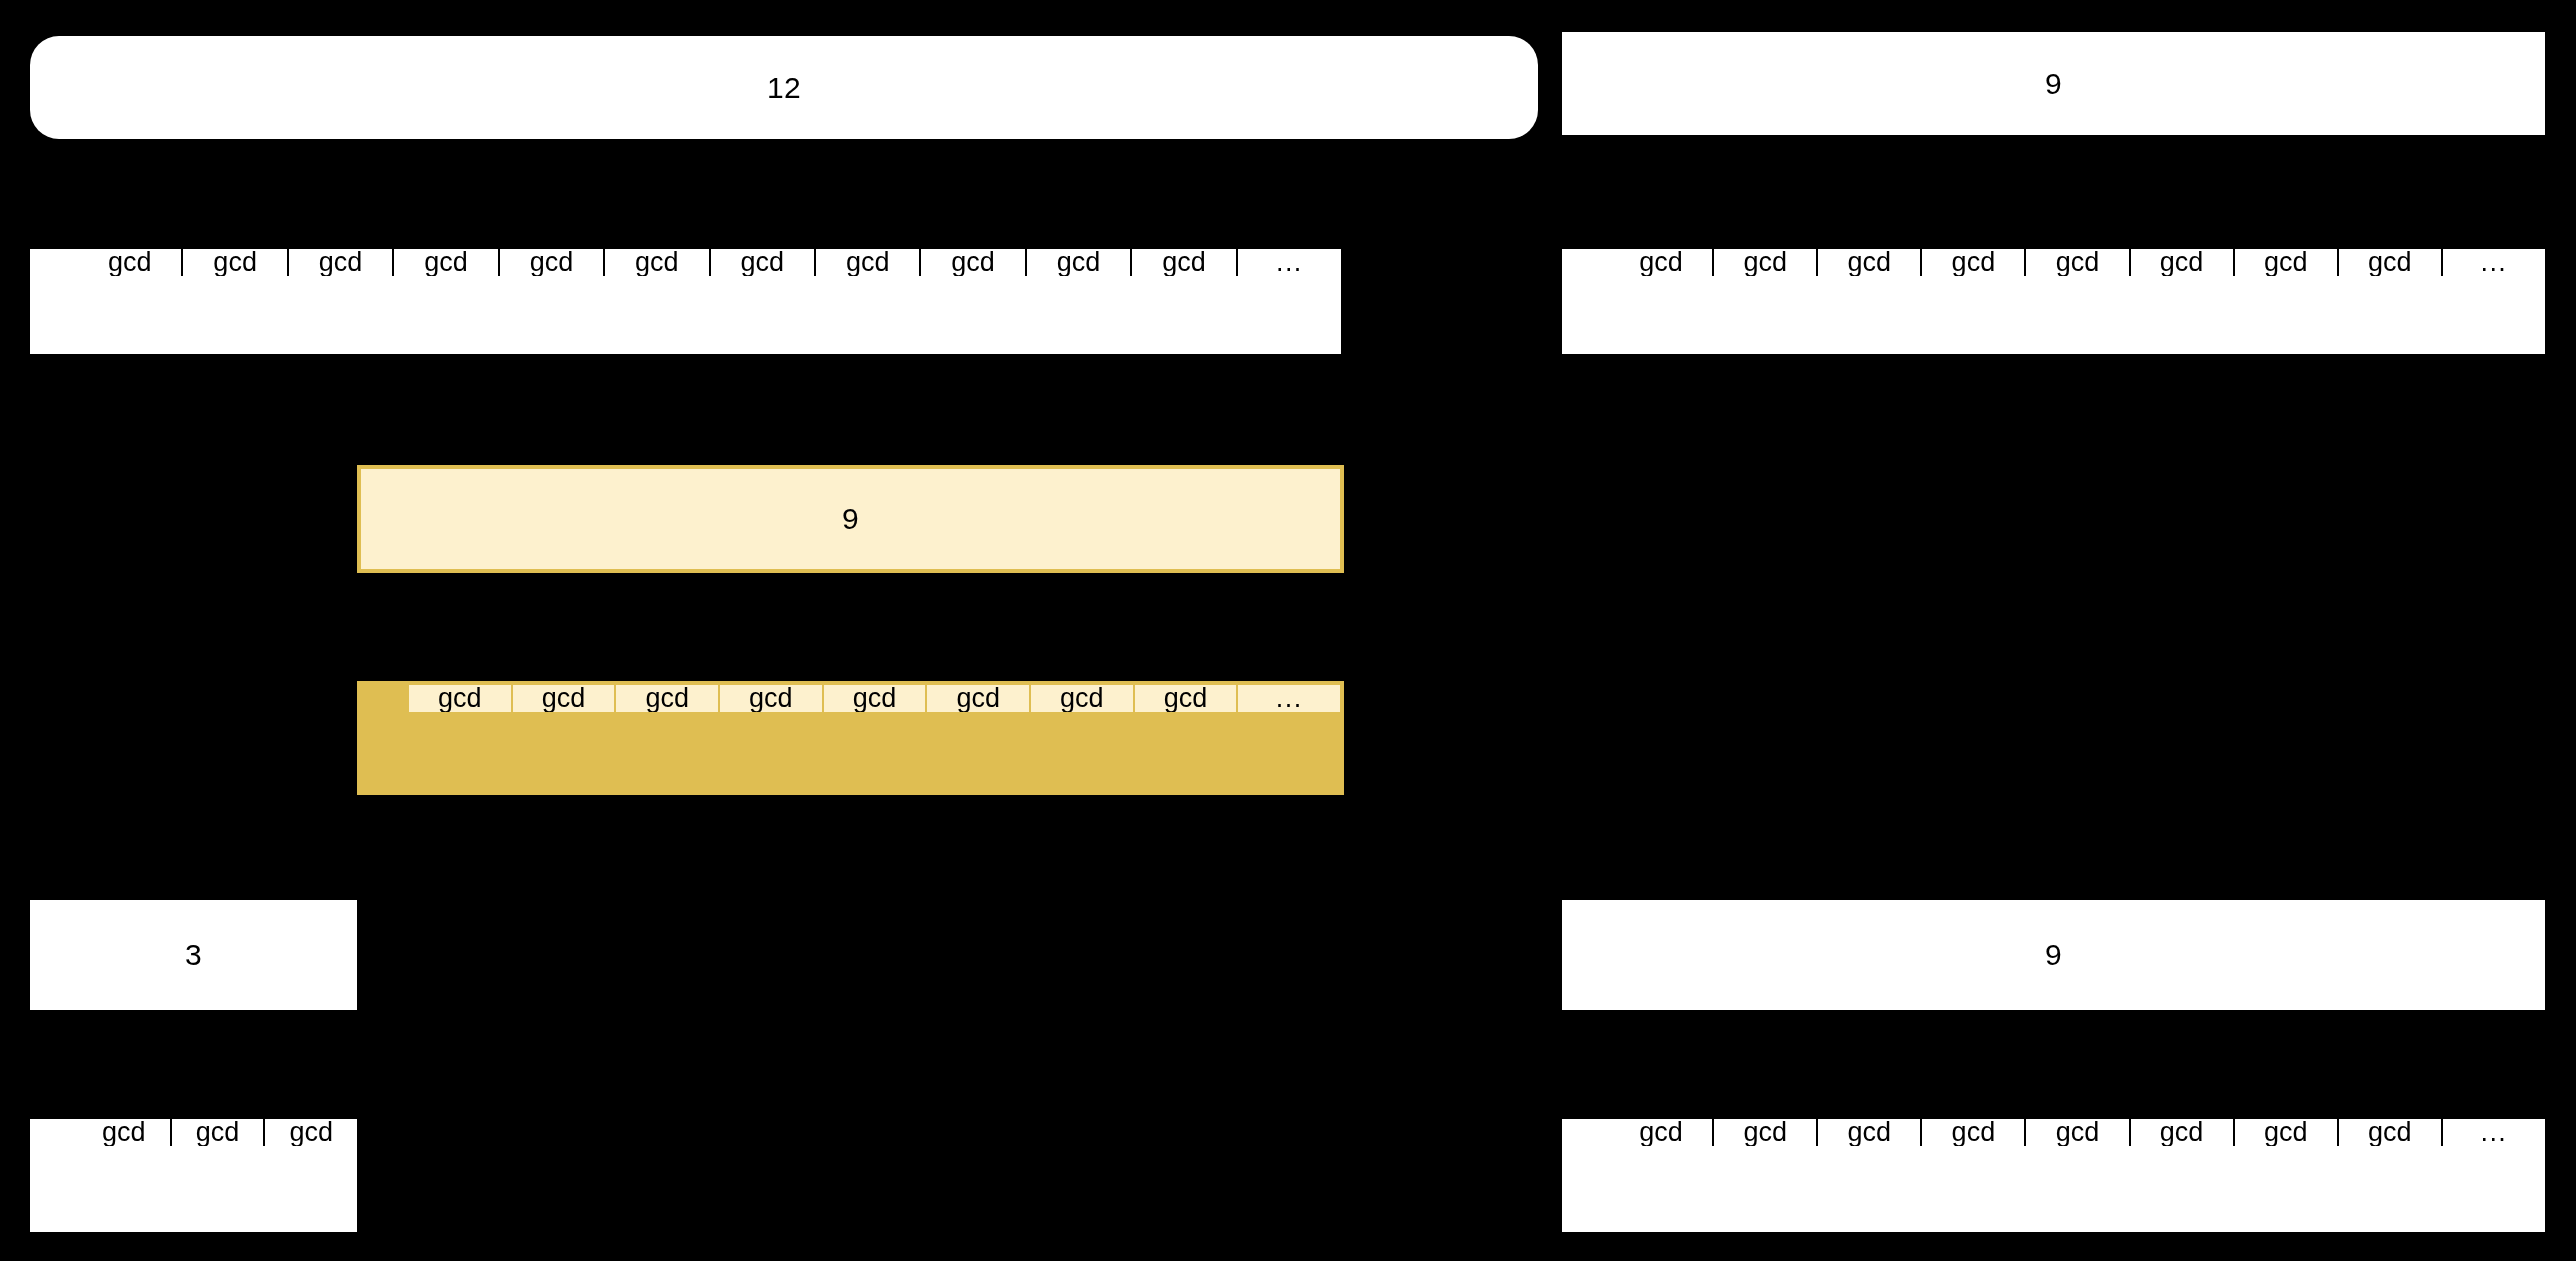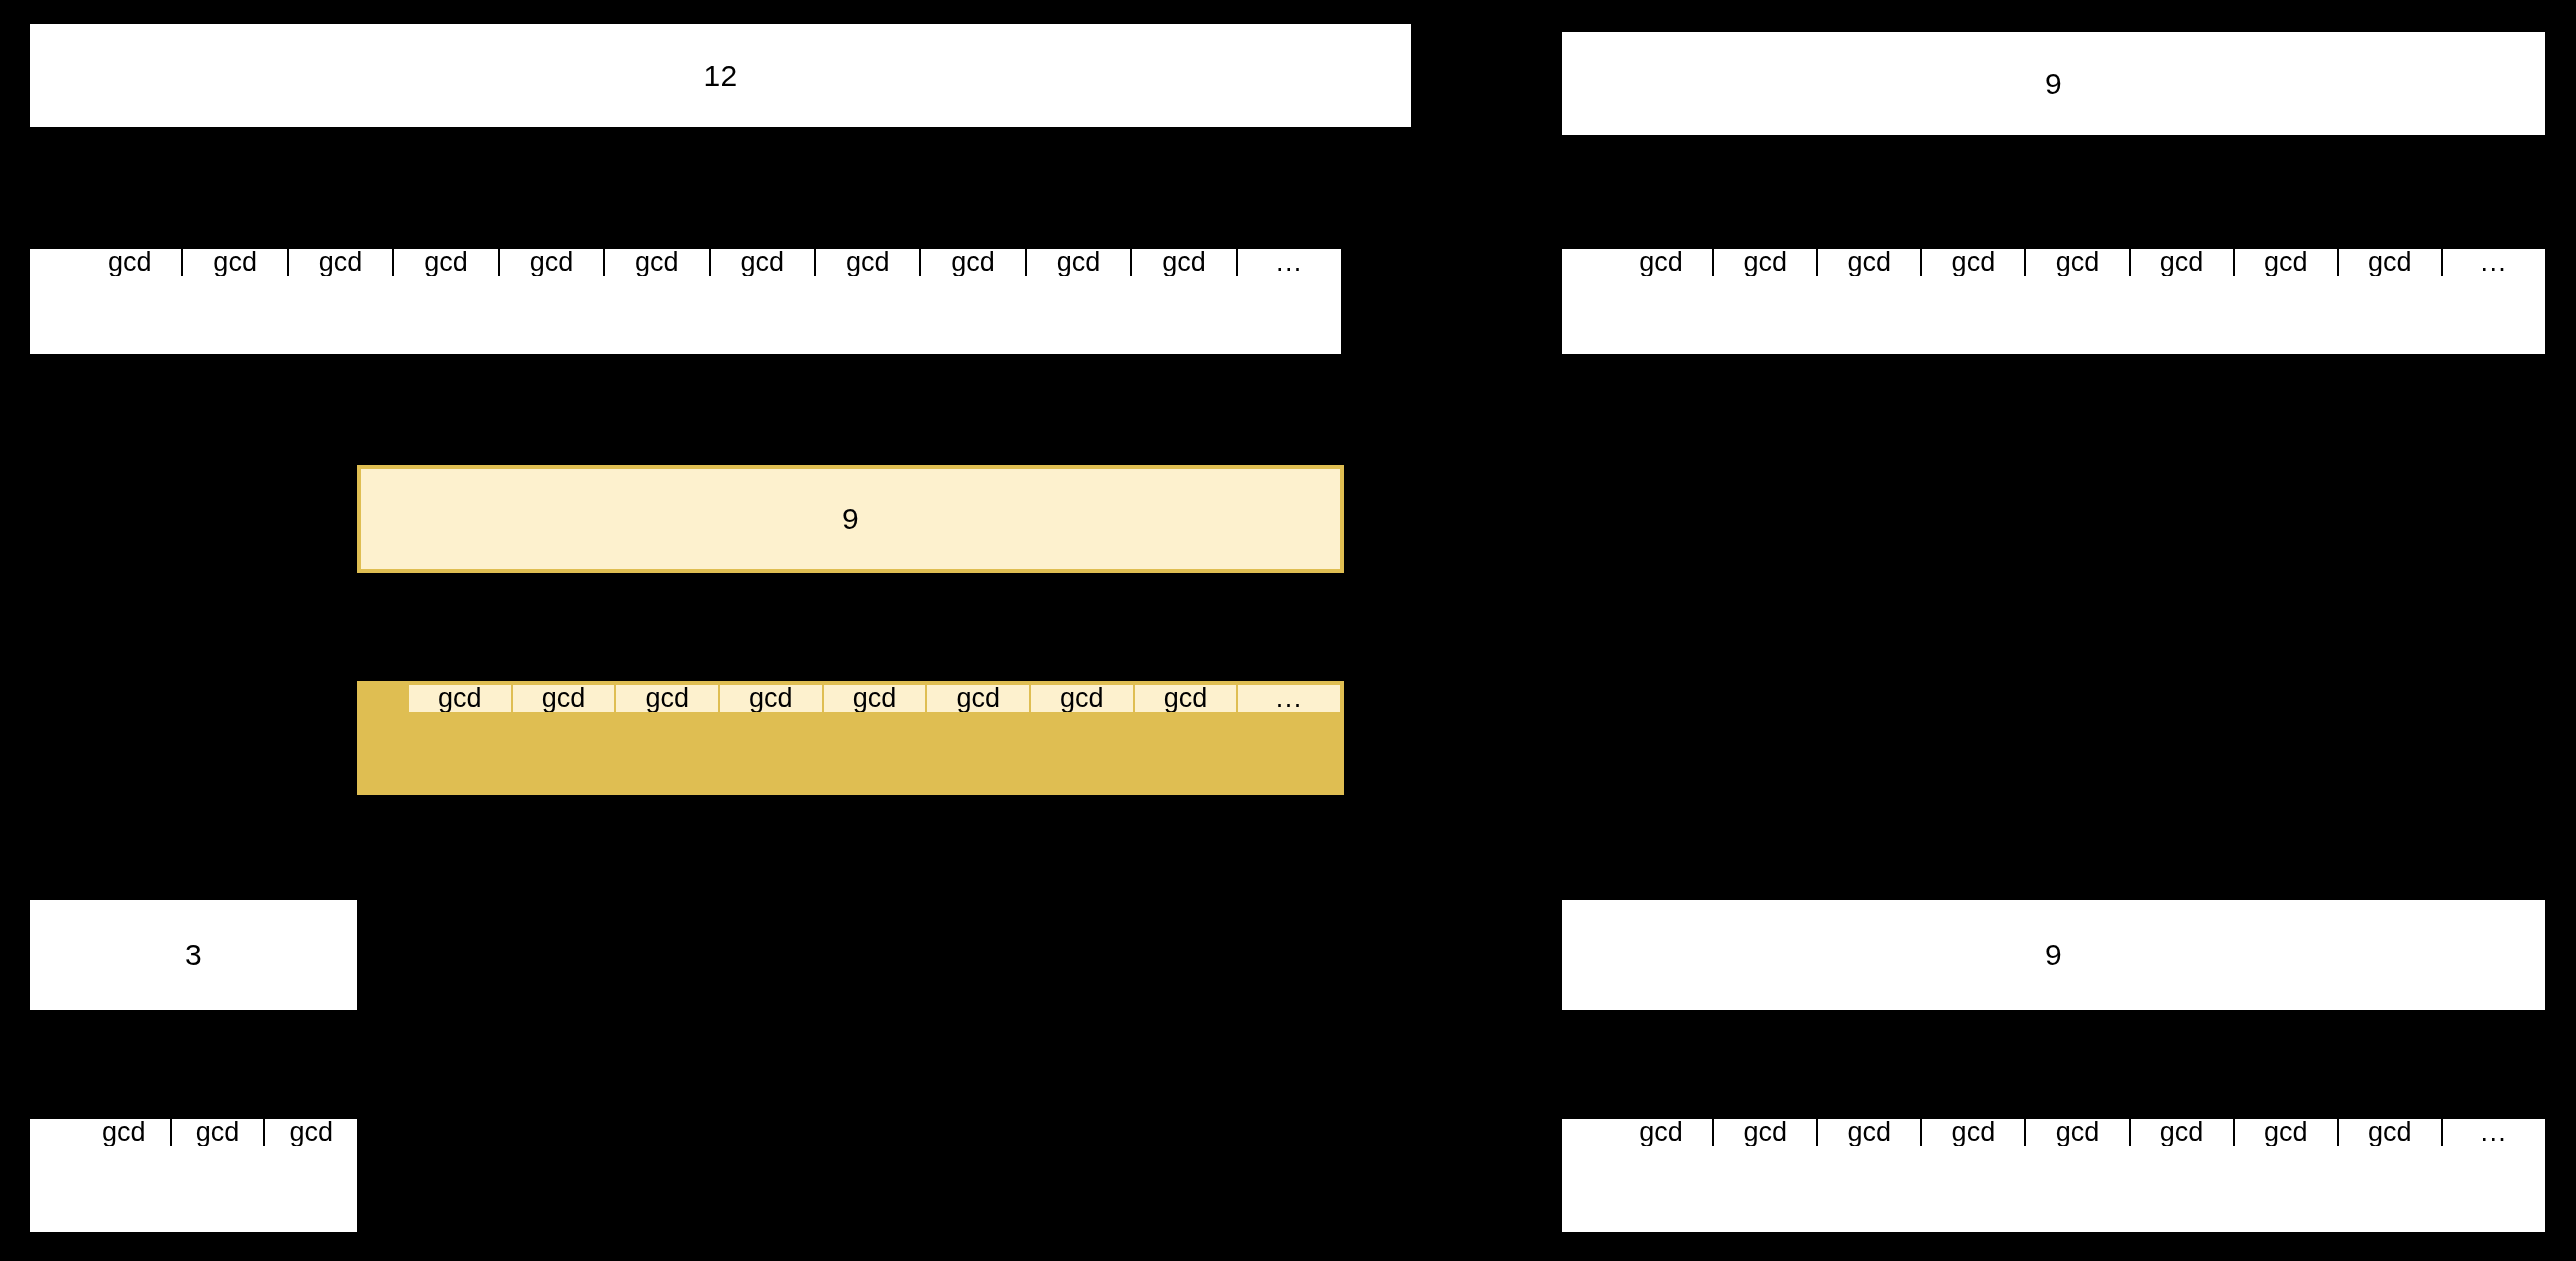--- a/index.html
+++ b/index.html
@@ -86,21 +86,21 @@
   }
   .cell.ellipsis {
     font-size: 27px;
     letter-spacing: 1.4px;
   }
 </style>
 </head>
 <body>
 
 <div id="canvas" style="width: 2576px; height: 1262px; background: rgb(0, 0, 0);">
-    <div class="node bar" style="left: 30px; top: 24px; width: 1381px; height: 103px;">12</div>
+    <div class="node bar" style="left: 30px; top: 36px; width: 1508px; height: 103px; border-radius: 29px;">12</div>
     <div class="node bar" style="left: 1562px; top: 32px; width: 983px; height: 103px;">9</div>
     <div class="node bar highlight" style="left: 357px; top: 465px; width: 987px; height: 108px;">9</div>
     <div class="node bar" style="left: 30px; top: 900px; width: 327px; height: 110px;">3</div>
     <div class="node bar" style="left: 1562px; top: 900px; width: 983px; height: 110px;">9</div>
     <div class="strip plain" style="left: 30px; top: 249px; width: 1311px; height: 105px;">
       <div class="cell">gcd</div>
       <div class="cell">gcd</div>
       <div class="cell">gcd</div>
       <div class="cell">gcd</div>
       <div class="cell">gcd</div>

